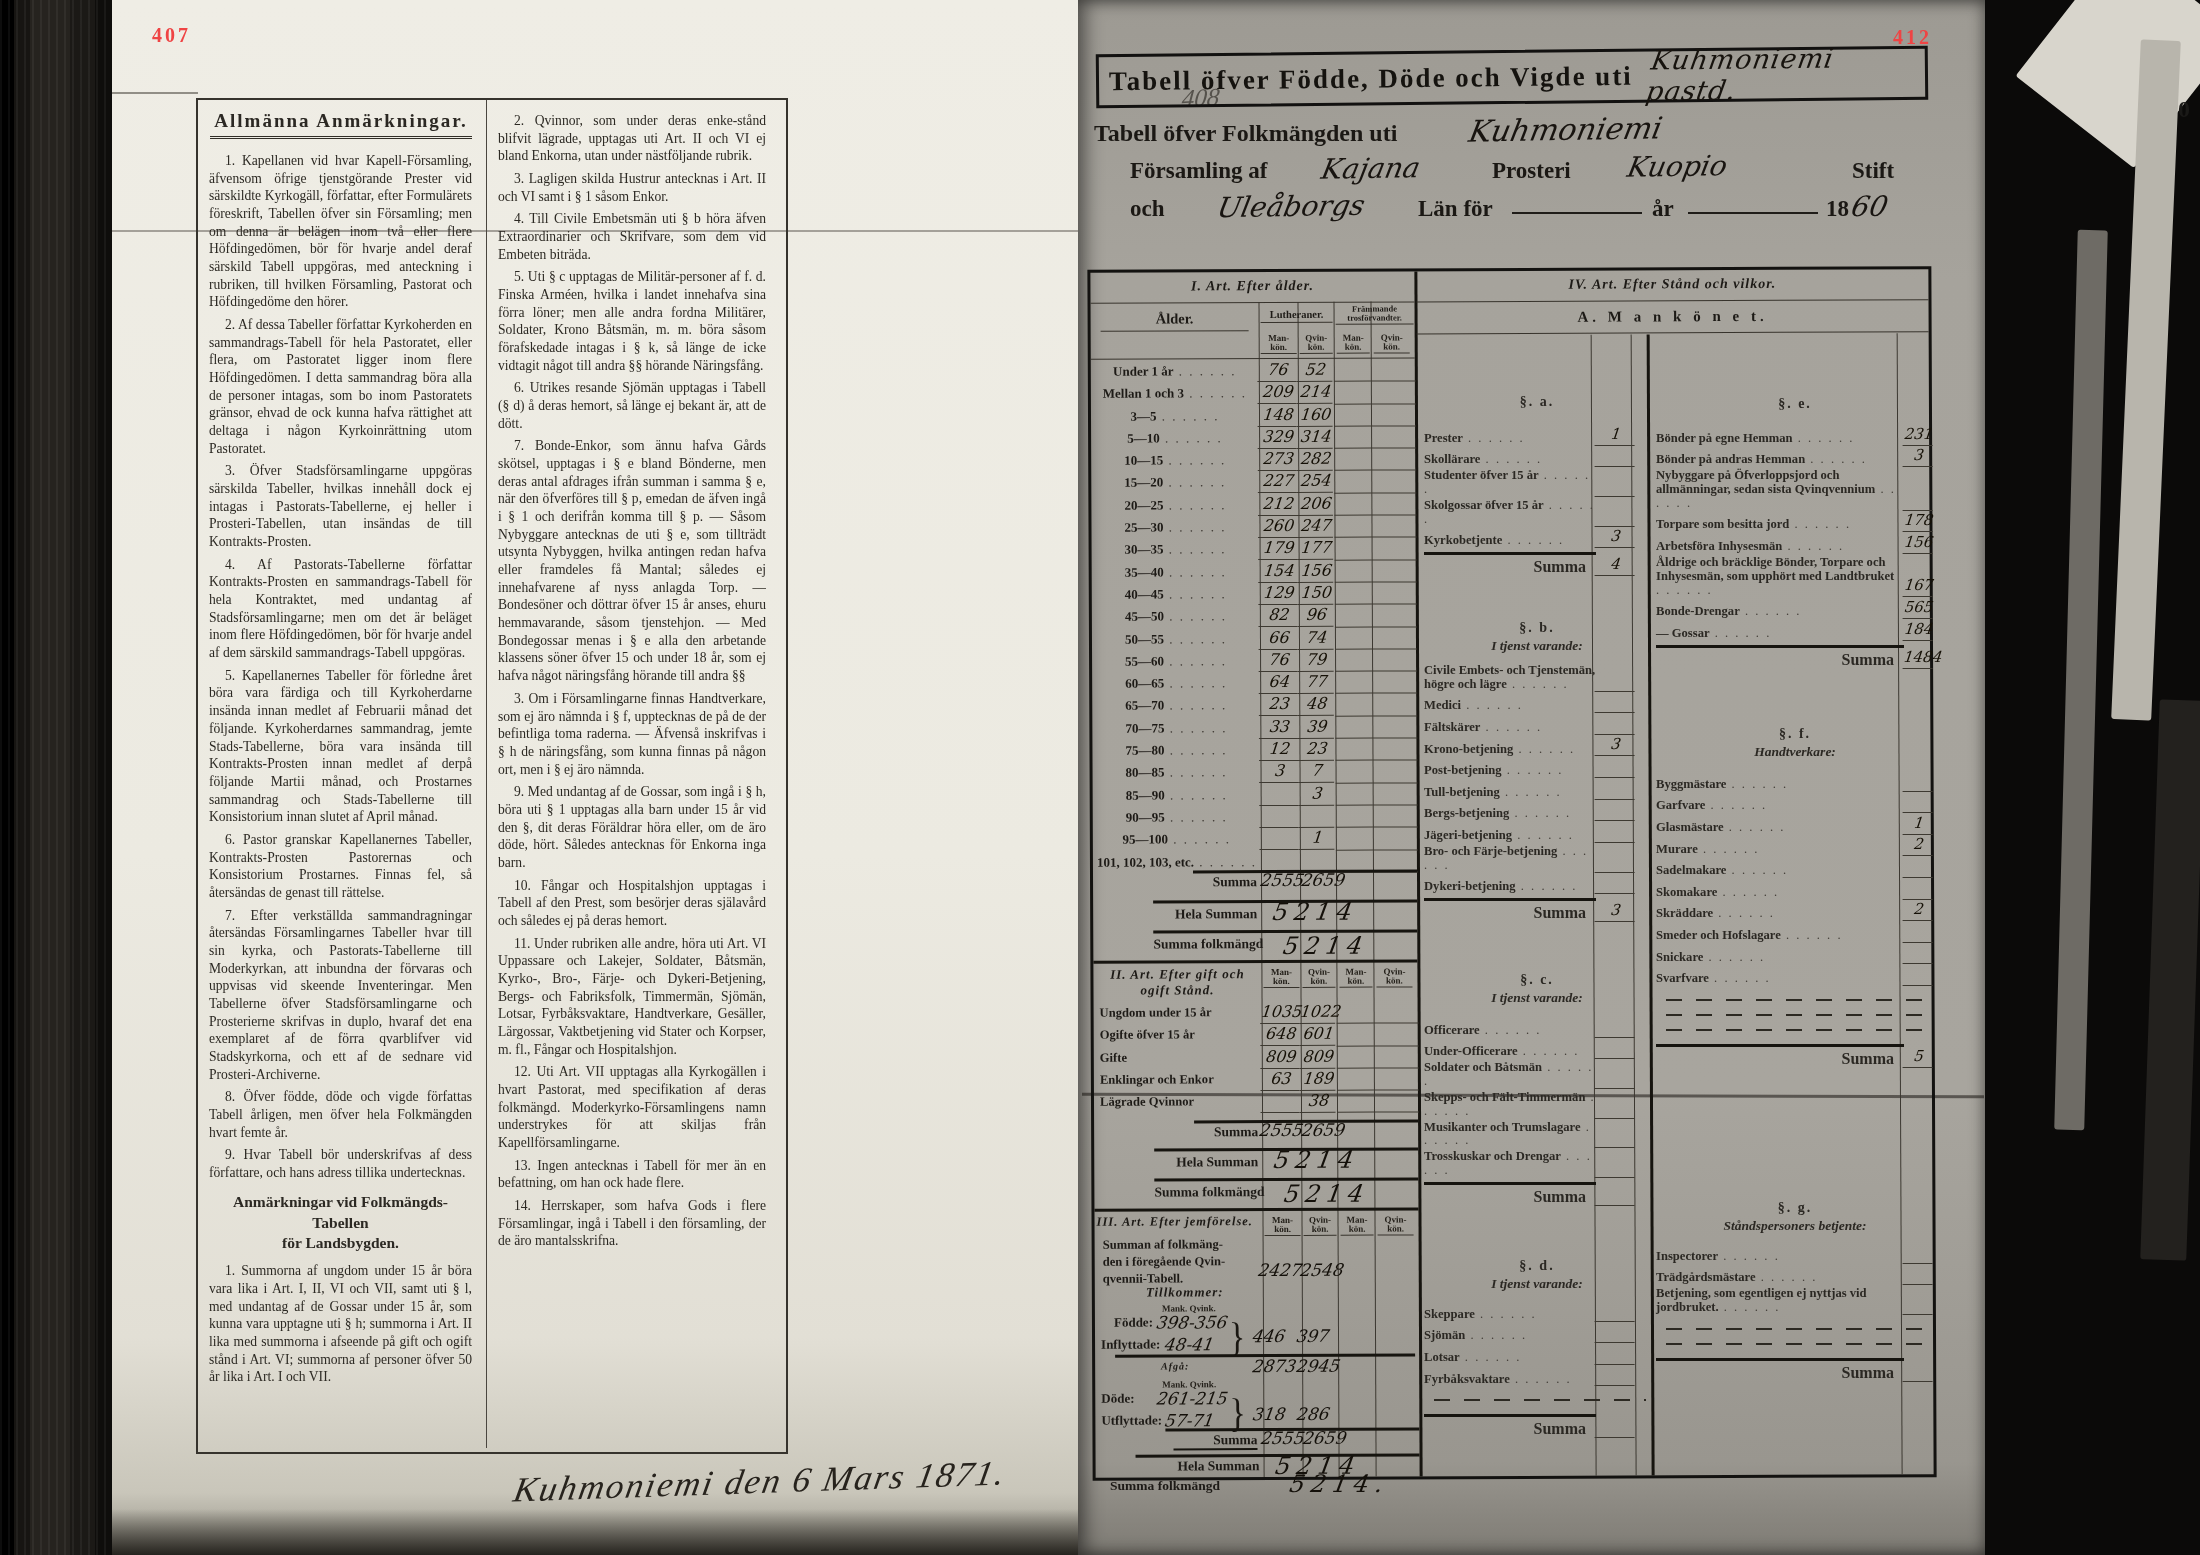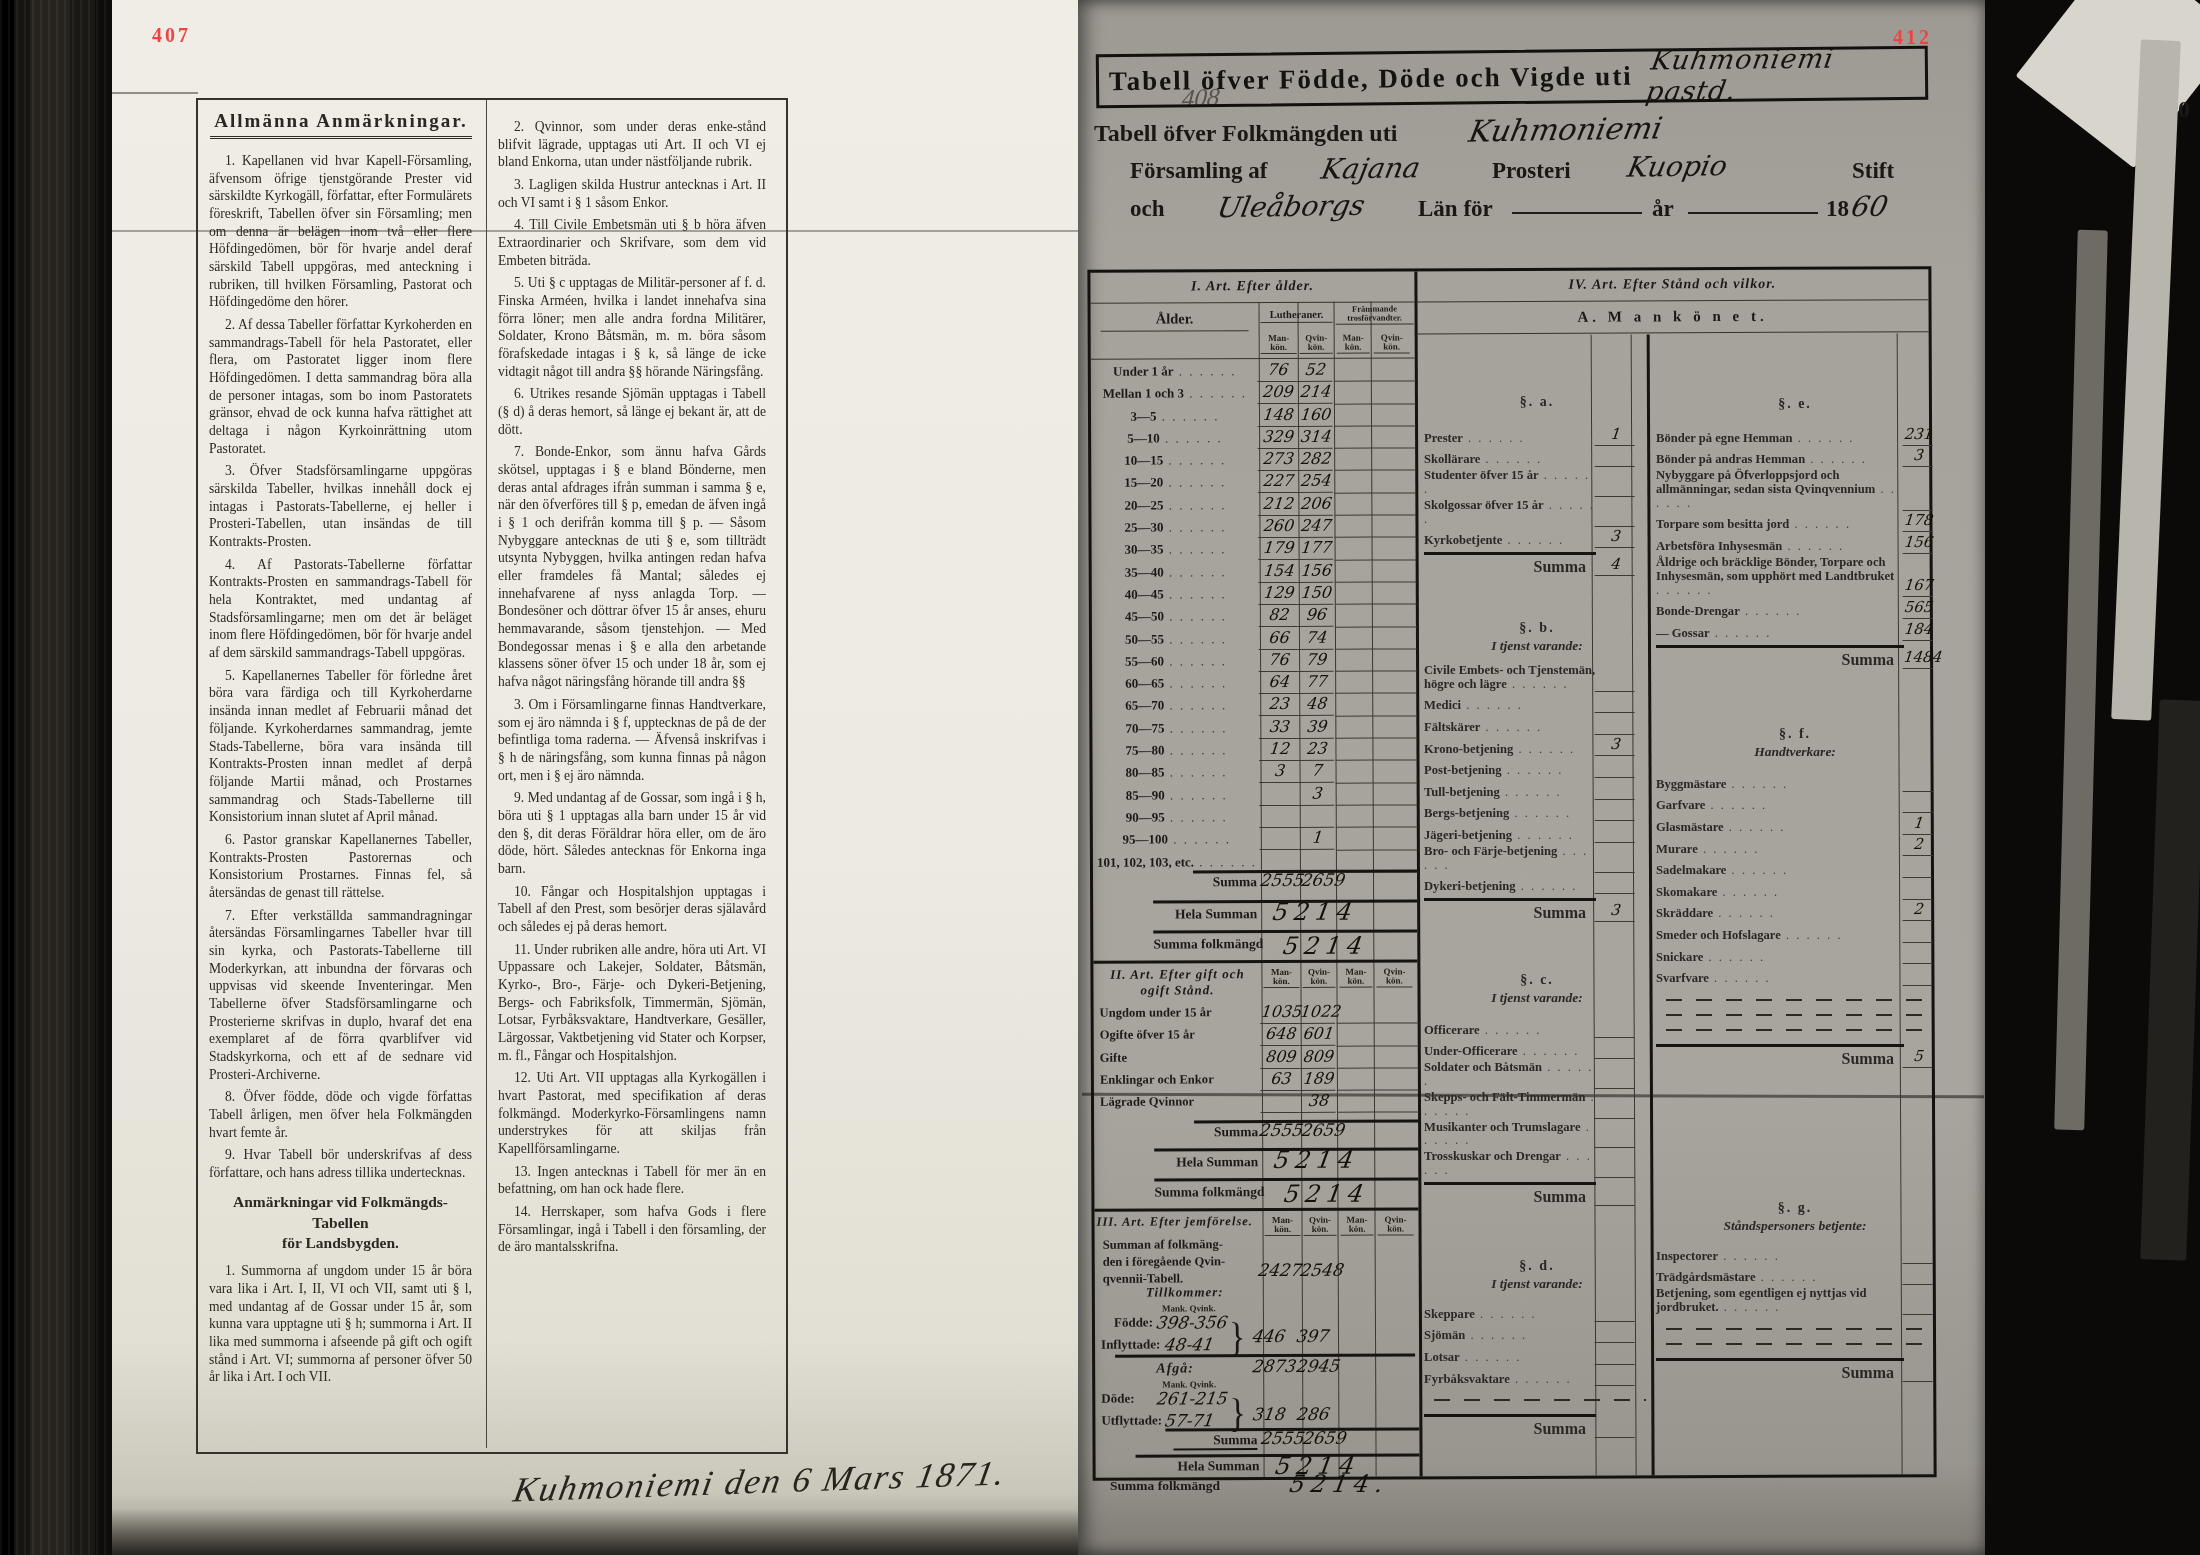--- a/index.html
+++ b/index.html
@@ -31,21 +31,21 @@
   .pn{position:absolute;font-weight:bold;letter-spacing:3px;color:#ef4444;font-size:20px;}
   .pn-hw{position:absolute;font-style:italic;color:#55524c;font-size:25px;transform:skewX(-8deg) rotate(-3deg);}
   
   .lbox{position:absolute;left:196px;top:98px;width:588px;height:1352px;border:2px solid #36332d;}
   .ldiv{position:absolute;left:486px;top:100px;width:1px;height:1348px;background:#4a463f;}
   .ltitle{position:absolute;left:210px;top:110px;width:262px;text-align:center;font-weight:bold;
           font-size:19px;letter-spacing:2px;padding-bottom:4px;border-bottom:3px double #312e28;}
   .lcol{position:absolute;font-size:13.6px;line-height:1.3;text-align:justify;color:#2c2923;overflow:hidden;}
   .lcol p{margin:0 0 5px 0;text-indent:16px;}
   .lcol1{left:209px;top:152px;width:263px;height:1292px;}
-  .lcol2{left:498px;top:112px;width:268px;height:1332px;margin-top:6px;}
+  .lcol2{left:498px;top:112px;width:268px;height:1332px;}
   .midtitle{text-align:center;font-weight:bold;font-size:15.5px;margin:10px 0 8px 0;line-height:1.35;}
   .signature{position:absolute;left:480px;top:1462px;width:560px;text-align:center;font-style:italic;
              font-size:35px;color:#27231d;transform:skewX(-12deg) rotate(-2deg);letter-spacing:2px;}
   
   .banner{position:absolute;left:1096px;top:50px;width:832px;height:54px;border:3px solid #121110;
           transform:rotate(-.6deg);display:flex;align-items:center;padding-left:10px;box-sizing:border-box;}
   .banner .pr{font-weight:bold;font-size:27px;letter-spacing:2px;color:#15130f;white-space:nowrap;}
   .banner .hw{margin-left:16px;}
   .hw{font-family:"DejaVu Serif",serif;font-style:italic;transform:skewX(-10deg);display:inline-block;
       color:#17130e;letter-spacing:1px;}
@@ -481,21 +481,21 @@
     <div class="hwnum" style="left:62px;top:1040px;">398-356</div>
     <div style="position:absolute;left:6px;top:1064px;font-weight:bold;font-size:13px;">Inflyttade:</div>
     <div class="hwnum" style="left:70px;top:1062px;">48-41</div>
     <div class="brace" style="left:134px;top:1046px;">}</div>
     <div class="hwnum" style="left:158px;top:1054px;">446</div>
     <div class="hwnum" style="left:202px;top:1054px;">397</div>
     <div class="hl2" style="left:20px;top:1082px;width:300px;"></div>
     <div class="hwnum" style="left:158px;top:1084px;">2873</div>
     <div class="hwnum" style="left:202px;top:1084px;">2945</div>
 
-    <div class="thead-it" style="left:30px;top:1088px;width:100px;font-size:14px;">Afgå:</div>
+    <div class="thead-it" style="left:30px;top:1088px;width:100px;font-size:10px;">Afgå:</div>
     <div class="mank" style="left:62px;top:1108px;width:64px;"><span>Mank.</span> <span>Qvink.</span></div>
     <div style="position:absolute;left:6px;top:1118px;font-weight:bold;font-size:13px;">Döde:</div>
     <div class="hwnum" style="left:62px;top:1116px;">261-215</div>
     <div style="position:absolute;left:6px;top:1140px;font-weight:bold;font-size:13px;">Utflyttade:</div>
     <div class="hwnum" style="left:70px;top:1138px;">57-71</div>
     <div class="brace" style="left:134px;top:1122px;">}</div>
     <div class="hwnum" style="left:158px;top:1132px;">318</div>
     <div class="hwnum" style="left:202px;top:1132px;">286</div>
 
     <div class="hl2" style="left:70px;top:1156px;width:254px;"></div>

